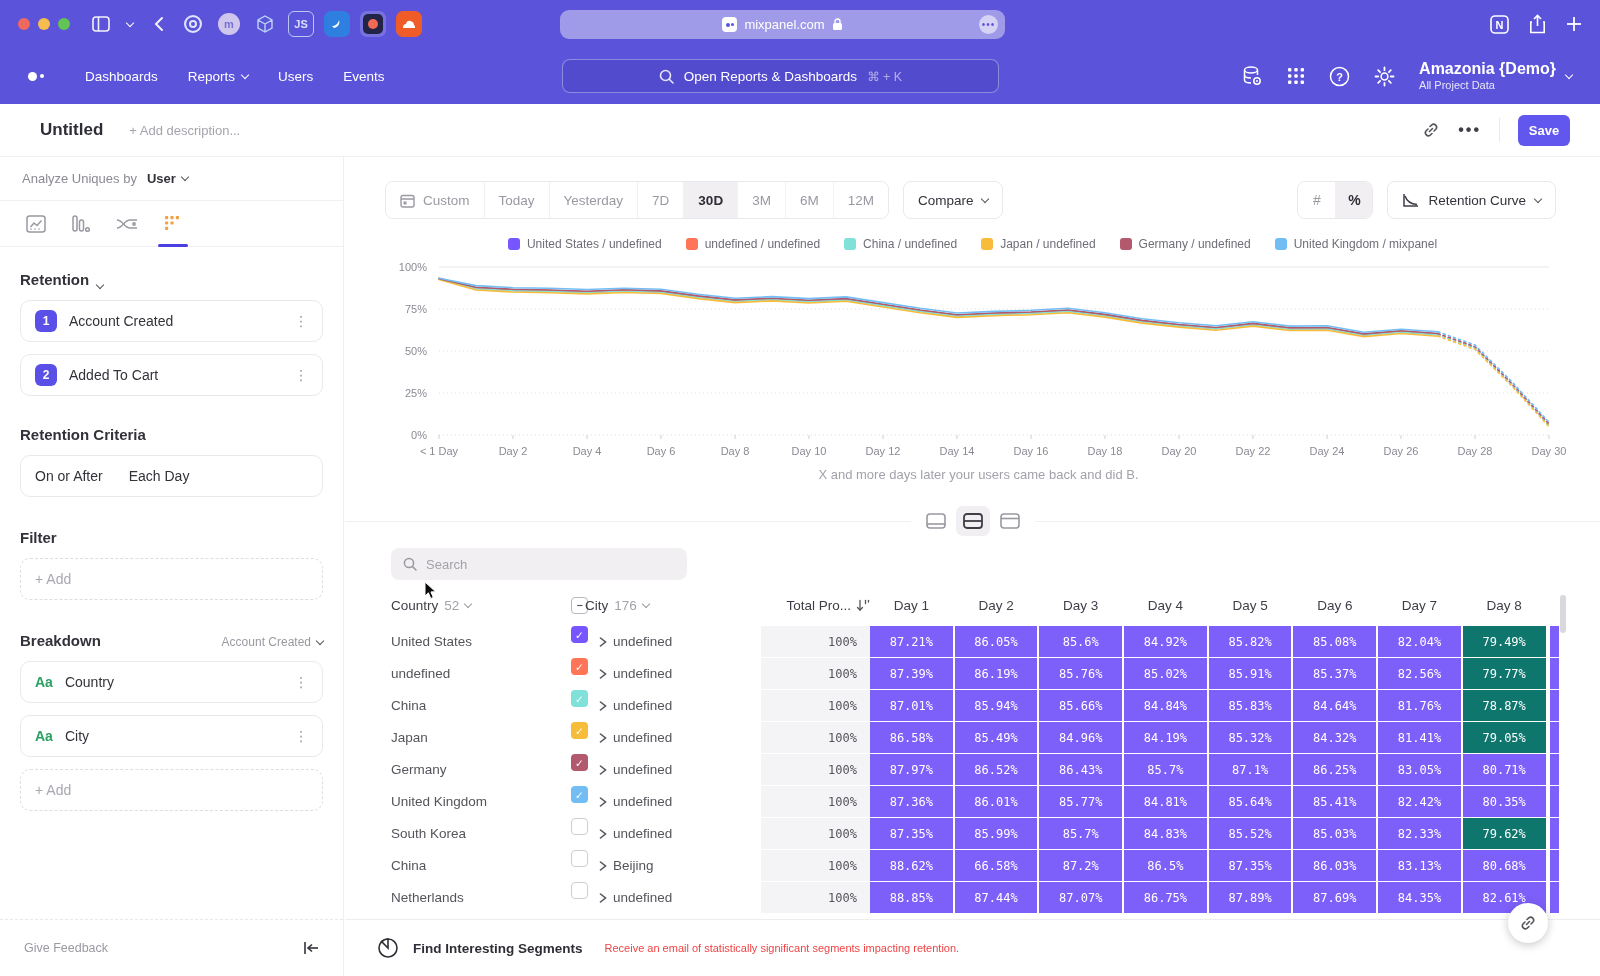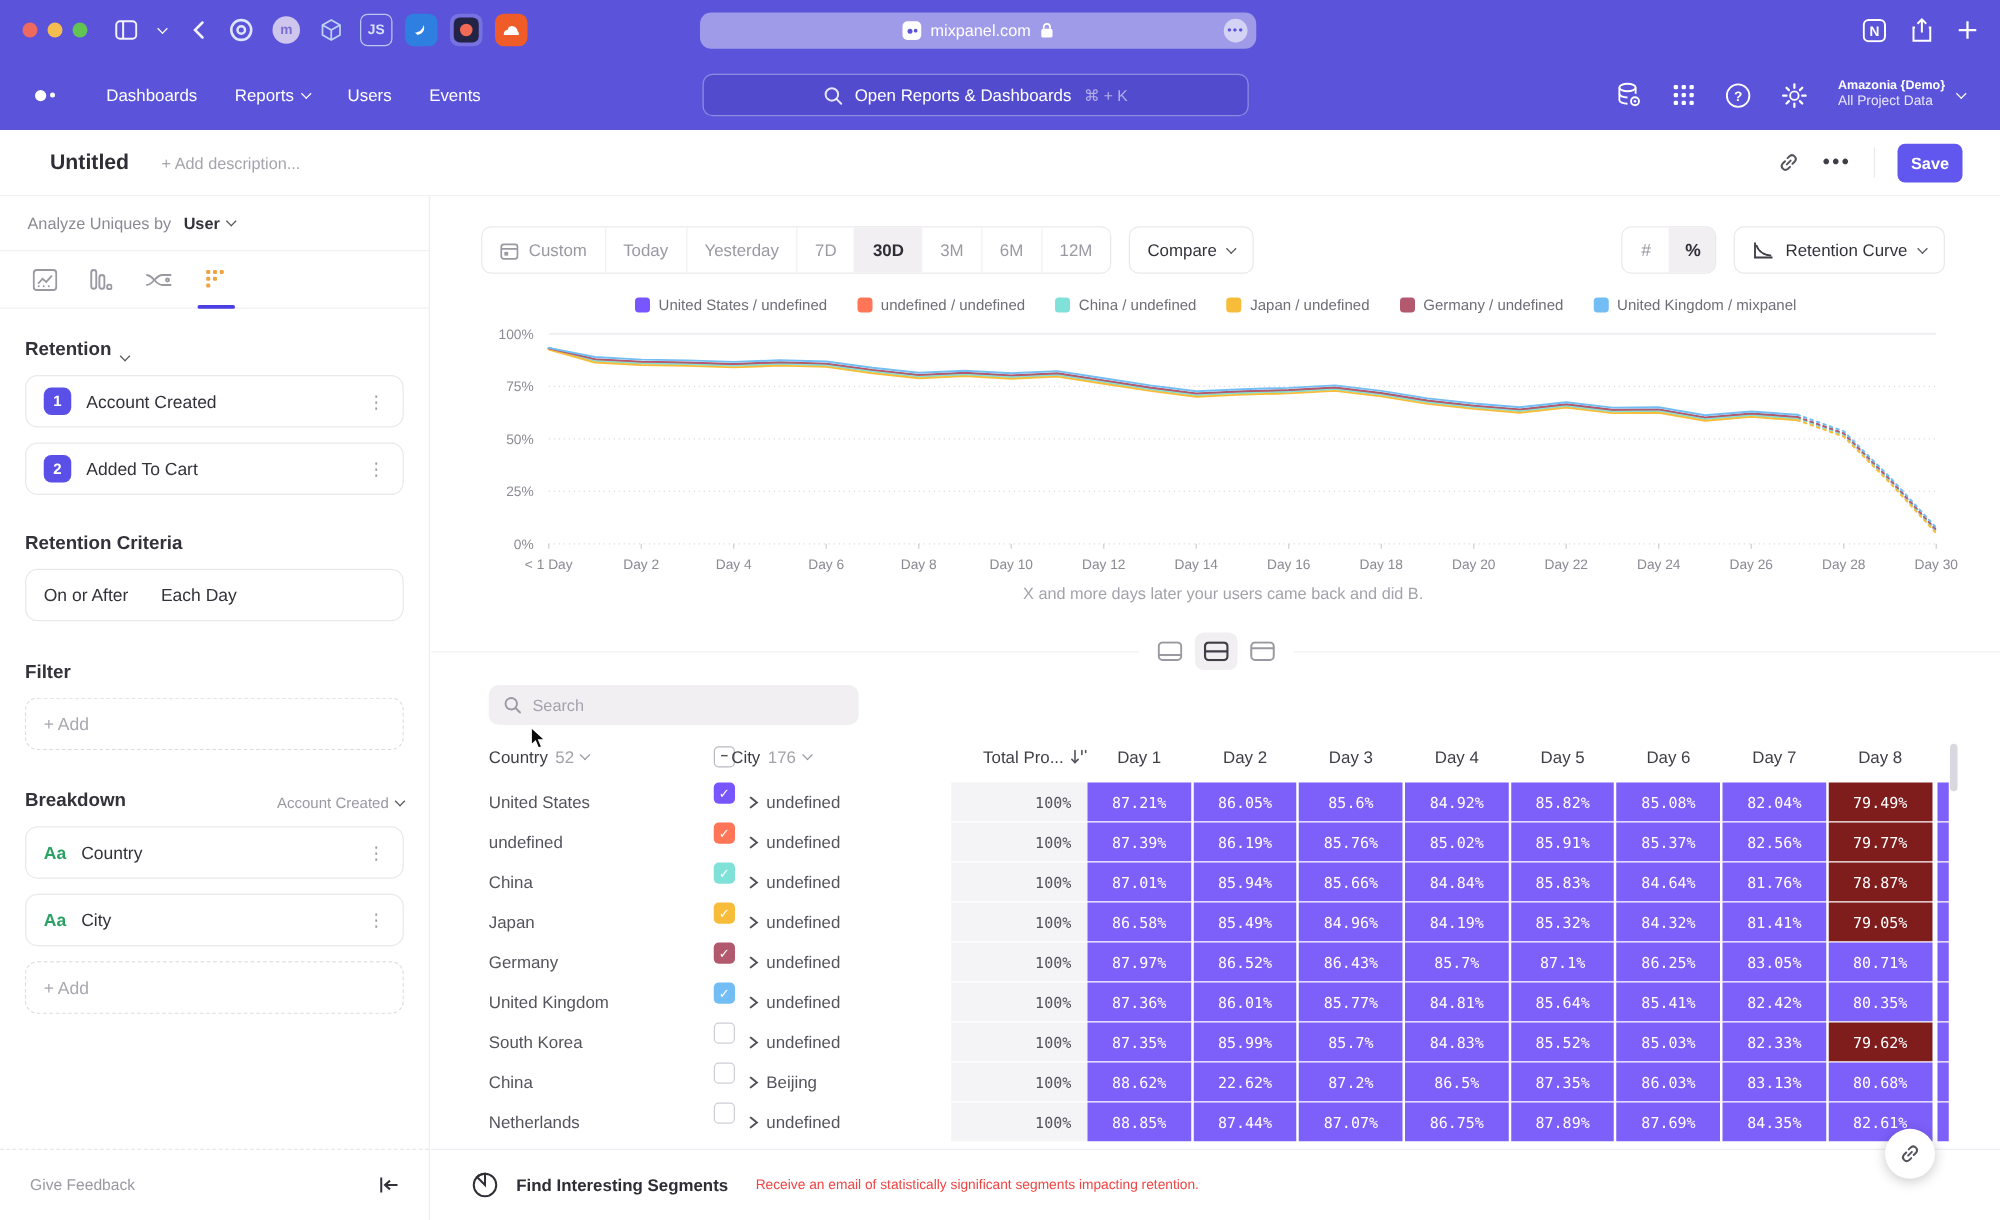--- a/index.html
+++ b/index.html
@@ -26,21 +26,21 @@
   
   .app-nav { position:absolute; top:48px; left:0; right:0; height:56px; background:#5b53da; display:flex; align-items:center; padding:0 28px; }
   .logo { display:flex; align-items:center; gap:3px; margin-right:34px; }
   .logo i { background:#fff; border-radius:50%; display:block; }
   .nav-items { display:flex; gap:30px; align-items:center; }
   .nav-item { color:#fff; font-size:13.5px; display:flex; align-items:center; gap:7px; cursor:default; }
   .nav-search { position:absolute; left:562px; top:11px; width:437px; height:34px; border:1px solid rgba(255,255,255,.35); background:rgba(30,22,120,.12); border-radius:8px; display:flex; align-items:center; justify-content:center; gap:10px; color:#fff; font-size:13.5px; }
   .nav-search .kbd { color:rgba(255,255,255,.55); font-size:12.5px; }
   .nav-right { margin-left:auto; display:flex; align-items:center; gap:24px; color:#fff; }
   .acct { text-align:left; line-height:1.25; display:flex; align-items:center; gap:10px; }
-  .acct .nm { font-size:10px; font-weight:bold;text-align:center; }
+  .acct .nm { font-size:16px; font-weight:bold;text-align:center; }
   .acct .sub { font-size:11px; color:rgba(255,255,255,.85); }
 
   .chev { display:inline-block; width:6px; height:6px; border-right:1.5px solid currentColor; border-bottom:1.5px solid currentColor; transform:rotate(45deg); margin-top:-3px; }
   .chev.white { border-color:#fff; }
 
   
   .title-bar { position:absolute; top:104px; left:0; right:0; height:53px; border-bottom:1px solid #f1f0f3; display:flex; align-items:center; padding:0 30px 0 40px; background:#fff; }
   .doc-title { font-size:17px; font-weight:bold; color:#2f2e36; }
   .doc-desc { font-size:13px; color:#a5a4ad; margin-left:26px; }
   .title-actions { margin-left:auto; display:flex; align-items:center; gap:18px; }
@@ -107,21 +107,21 @@
   .day-cols { display:flex; gap:2px; margin-left:0; }
   .day-col-h { width:82.7px; text-align:center; }
   .t-row { display:flex; align-items:stretch; height:31px; margin-bottom:1px; font-size:13.5px; color:#55545c; }
   .t-row .c-name, .t-row .c-city { align-items:center; display:flex; }
   .cb { width:17px; height:17px; border-radius:4px; display:flex; align-items:center; justify-content:center; color:#fff; font-size:10.5px; margin-top:0; }
   .cb.unchecked { background:#fff; border:1.5px solid #cfced6; }
   .cb.indet { background:#fff; border:1.5px solid #b9b8c1; color:#55545c; font-weight:bold; }
   .row-chev { width:14px; display:flex; align-items:center; color:#55545c; }
   .total-cell { width:109px; background:#f4f3f6; display:flex; align-items:center; justify-content:flex-end; padding-right:13px; font-family:"DejaVu Sans Mono",monospace; font-size:12px; color:#55545c; }
   .day-cell { width:82.7px; background:#7d5ffa; color:#fff; display:flex; align-items:center; justify-content:center; font-family:"DejaVu Sans Mono",monospace; font-size:12px; }
-  .day-cell.light { background:#7f1d1d; }
+  .day-cell.light { background:#0f766e; }
   .sliver { width:9px; background:#7d5ffa; margin-left:2px; }
   .hscroll { width:730px; height:8px; background:#e4e3e8; border-radius:4px; margin:8px 0 0 10px; }
   .vscroll { position:absolute; right:34px; top:438px; width:6px; height:38px; background:#d9d8de; border-radius:3px; }
 
   .main-bottom { position:absolute; bottom:0; left:0; right:0; height:57px; border-top:1px solid #edecf1; display:flex; align-items:center; padding-left:32px; gap:14px; background:#fff; }
   .fis-title { font-size:13.5px; font-weight:bold; color:#2f2e36; }
   .fis-sub { font-size:11px; color:#ef4444; margin-left:8px; }
 
   .float-link { position:absolute; left:1508px; top:903px; width:40px; height:40px; border-radius:50%; background:#fff; box-shadow:0 2px 10px rgba(0,0,0,.22); display:flex; align-items:center; justify-content:center; color:#55545c; }
   .cursor { position:absolute; left:424px; top:581px; z-index:50; }
@@ -836,21 +836,21 @@
             <svg width="8" height="10" viewBox="0 0 8 10">
               <polyline points="1.5,1 6.5,5 1.5,9" fill="none" stroke="#55545c" stroke-width="1.6" stroke-linecap="round"></polyline>
             </svg>
           </div>
           <div class="c-city" style="width: 148px;">
             <span>Beijing</span>
           </div>
           <div class="total-cell">100%</div>
           <div class="day-cols" style="margin-left: 0px;">
             <div class="day-cell">88.62%</div>
-            <div class="day-cell">22.62%</div>
+            <div class="day-cell">66.58%</div>
             <div class="day-cell">87.2%</div>
             <div class="day-cell">86.5%</div>
             <div class="day-cell">87.35%</div>
             <div class="day-cell">86.03%</div>
             <div class="day-cell">83.13%</div>
             <div class="day-cell">80.68%</div>
             <div class="sliver"></div>
           </div>
         </div>
         <div class="t-row">

